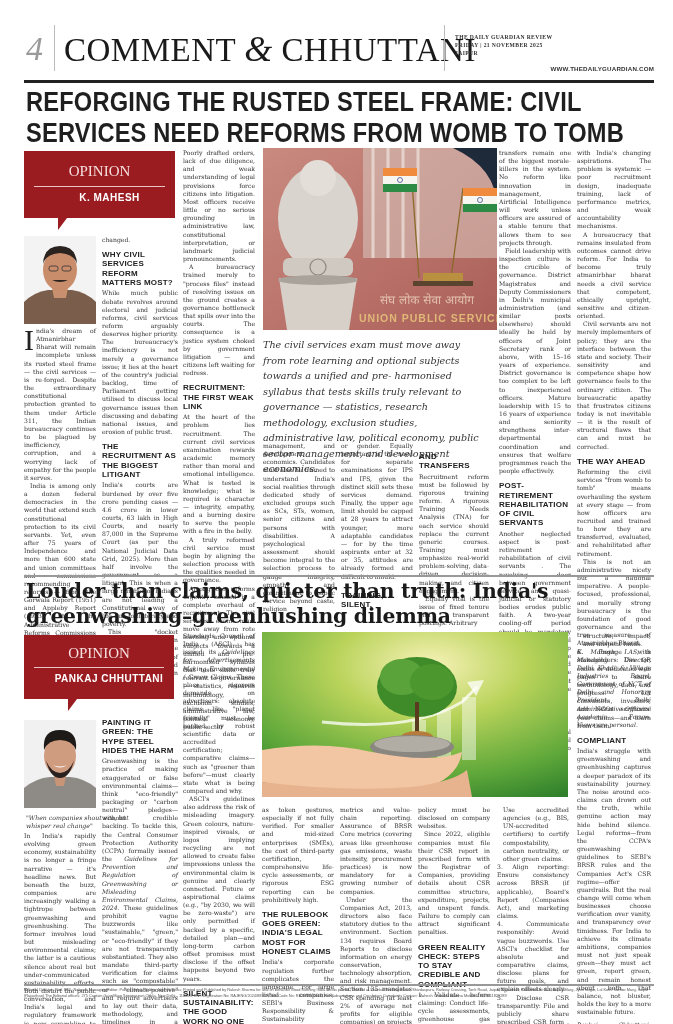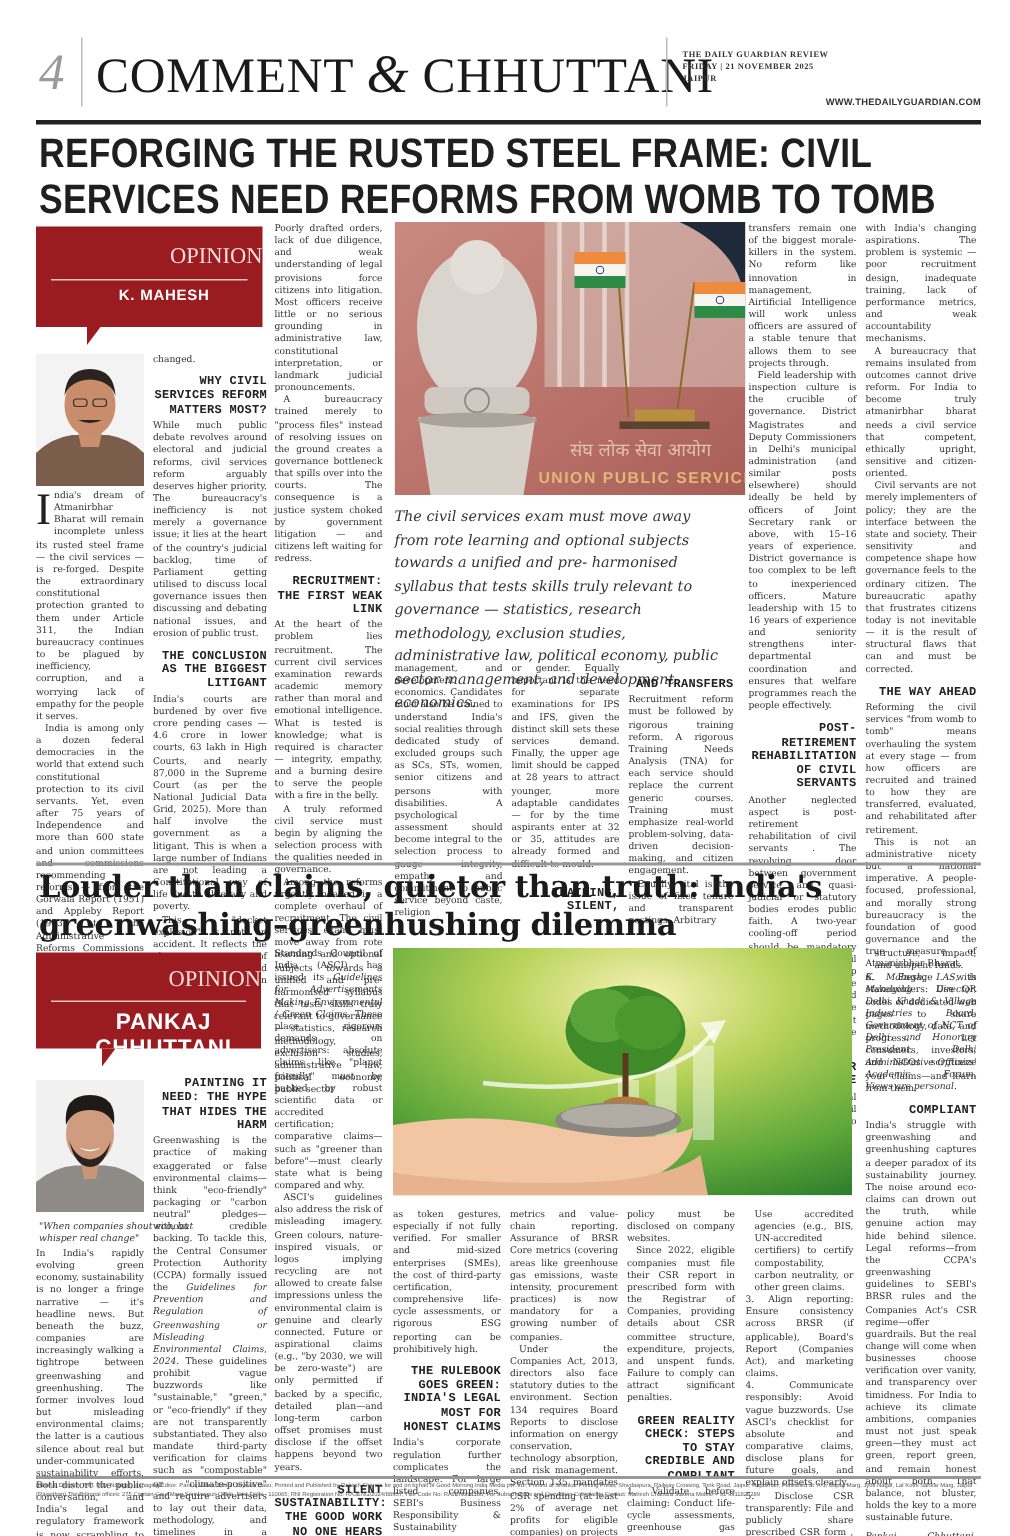--- a/index.html
+++ b/index.html
@@ -14,25 +14,25 @@
   .mh-div2 { position: absolute; left: 420px; top: 3px; width: 1px; height: 46px; background: #bbb; }
   .mh-info { position: absolute; left: 431px; top: 11px; font-family: "Liberation Serif", serif; font-size: 5.6px; line-height: 8px; color: #333; font-weight: bold; letter-spacing: 0.4px; }
   .mh-web { position: absolute; right: 0px; top: 43px; font-family: "Liberation Sans", sans-serif; font-size: 6.2px; color: #333; font-weight: bold; letter-spacing: 0.2px; }
   .mh-rule { position: absolute; left: 24px; top: 80px; width: 630px; height: 3px; background: #222; }
 
   .headline1 { position: absolute; left: 26px; top: 86px; width: 630px; font-family: "Liberation Sans", sans-serif; font-weight: bold; font-size: 27.5px; line-height: 31px; color: #1f1f1f; transform: scaleX(0.86); transform-origin: left top; width: 735px; letter-spacing: 0.2px; }
 
   .col { position: absolute; font-size: 6.1px; line-height: 8.15px; color: #333; text-align: justify; }
   .col p { text-indent: 6px; }
   .col p.noind { text-indent: 0; }
-  .col .sub { font-family: Liberation Mono, monospace; font-weight: bold; font-size: 8px; line-height: 9.3px; color: #222; margin: 6px 0 2px 0; text-align: right; text-indent: 0; letter-spacing: 0.2px; }
+  .col .sub { font-family: Liberation Sans, sans-serif; font-weight: bold; font-size: 8px; line-height: 9.3px; color: #222; margin: 6px 0 2px 0; text-align: left; text-indent: 0; letter-spacing: 0.2px; }
   .col .it { font-style: italic; }
 
   .opinion-box { position: absolute; background: #9b1c20; color: #fff; }
-  .opinion-box .op-label { position: absolute; left: 0; width: 100%; text-align: right; font-family: "Liberation Serif", serif; color: #f5dede; }
+  .opinion-box .op-label { position: absolute; left: 0; width: 100%; text-align: center; font-family: "Liberation Serif", serif; color: #f5dede; }
   .opinion-box .op-rule { position: absolute; height: 1px; background: #e8c5c5; }
   .opinion-box .op-author { position: absolute; left: 0; width: 100%; text-align: center; font-family: "Liberation Sans", sans-serif; font-weight: bold; color: #fff; letter-spacing: 0.5px; padding-left: 20px; }
   .bubble-tail { position: absolute; width: 0; height: 0; border-style: solid; }
 
   .photo { position: absolute; overflow: hidden; }
   .dropcap { float: left; font-family: "Liberation Serif", serif; font-size: 30px; line-height: 24px; margin: 1px 2px 0 0; color: #222; }
 
   .caption1 { position: absolute; left: 263px; top: 337px; width: 220px; font-family: "DejaVu Serif", serif; font-style: italic; font-size: 9.6px; line-height: 15.5px; color: #333; }
 
   .rule-mid { position: absolute; left: 24px; top: 575px; width: 630px; height: 2px; background: #999; }
@@ -89,21 +89,21 @@
 
 <div class="col" style="left:24px; top:327px; width:72px;">
   <p class="noind"><span class="dropcap">I</span><span>ndia's dream of Atmanirbhar Bharat will remain incomplete unless its rusted steel frame — the civil services — is re-forged. Despite the extraordinary constitutional protection granted to them under Article 311, the Indian bureaucracy continues to be plagued by inefficiency, corruption, and a worrying lack of empathy for the people it serves.</span></p>
   <p>India is among only a dozen federal democracies in the world that extend such constitutional protection to its civil servants. Yet, even after 75 years of Independence and more than 600 state and union committees and commissions recommending reforms — from the Gorwala Report (1951) and Appleby Report (1953) to the Administrative Reforms Commissions of 1966 and 2005 — the system remains largely un-</p>
 </div>
 
 <div class="col" style="left:102px; top:236px; width:76px;">
   <p class="noind">changed.</p>
   <div class="sub">WHY CIVIL SERVICES REFORM MATTERS MOST?</div>
   <p class="noind">While much public debate revolves around electoral and judicial reforms, civil services reform arguably deserves higher priority. The bureaucracy's inefficiency is not merely a governance issue; it lies at the heart of the country's judicial backlog, time of Parliament getting utilised to discuss local governance issues then discussing and debating national issues, and erosion of public trust.</p>
-  <div class="sub">THE CONCLUSION AS THE BIGGEST LITIGANT</div>
+  <div class="sub">THE RECRUITMENT AS THE BIGGEST LITIGANT</div>
   <p class="noind">India's courts are burdened by over five crore pending cases — 4.6 crore in lower courts, 63 lakh in High Courts, and nearly 87,000 in the Supreme Court (as per the National Judicial Data Grid, 2025). More than half involve the government as a litigant. This is when a large number of Indians are not leading a Constitutional way of life due to illiteracy and poverty.</p>
   <p>This "docket explosion" is not an accident. It reflects the absence of administrative and judicial imagination among civil servants.</p>
 </div>
 
 <div class="col" style="left:183px; top:149px; width:72px;">
   <p class="noind">Poorly drafted orders, lack of due diligence, and weak understanding of legal provisions force citizens into litigation. Most officers receive little or no serious grounding in administrative law, constitutional interpretation, or landmark judicial pronouncements.</p>
   <p>A bureaucracy trained merely to "process files" instead of resolving issues on the ground creates a governance bottleneck that spills over into the courts. The consequence is a justice system choked by government litigation — and citizens left waiting for redress.</p>
   <div class="sub">RECRUITMENT: THE FIRST WEAK LINK</div>
   <p class="noind">At the heart of the problem lies recruitment. The current civil services examination rewards academic memory rather than moral and emotional intelligence. What is tested is knowledge; what is required is character — integrity, empathy, and a burning desire to serve the people with a fire in the belly.</p>
   <p>A truly reformed civil service must begin by aligning the selection process with the qualities needed in governance.</p>
@@ -189,21 +189,21 @@
   <p class="noind it">K. Mahesh, I.AS, is Managing Director, Delhi Khadi &amp; Village Industries Board, Government of NCT of Delhi, and Honorary President, Delhi Administrative Officers' Academic Forum. Views are personal.</p>
 </div>
 
 <div class="rule-mid"></div>
 
 <h2 class="headline2">Louder than claims, quieter than truth: India's greenwashing–greenhushing dilemma</h2>
 
 <div class="opinion-box" style="left:24px; top:635px; width:150px; height:64px;">
   <div class="op-label" style="top:10px; font-size:15px;">OPINION</div>
   <div class="op-rule" style="left:10px; width:130px; top:32px;"></div>
-  <div class="op-author" style="top:38px; font-size:15px;">PANKAJ CHHUTTANI</div>
+  <div class="op-author" style="top:38px; font-size:10px;">PANKAJ CHHUTTANI</div>
 </div>
 <div class="bubble-tail" style="left:68px; top:699px; border-width:0 0 12px 9px; border-color:transparent transparent transparent #9b1c20;"></div>
 
 <div class="photo" style="left:24px; top:720px; width:72px; height:88px;">
   <svg width="72" height="88" viewBox="0 0 72 88">
     <rect width="72" height="88" fill="#f1f1f1"></rect>
     <path d="M0,88 L0,68 Q12,58 26,57 L46,57 Q60,58 72,68 L72,88 Z" fill="#8e8a86"></path>
     <path d="M30,56 L42,56 L40,66 L32,66 Z" fill="#c99578"></path>
     <ellipse cx="36" cy="36" rx="16" ry="20" fill="#d09c80"></ellipse>
     <path d="M20,30 Q18,10 36,10 Q54,10 52,30 Q48,20 36,20 Q24,20 20,30 Z" fill="#1e1a18"></path>
@@ -212,21 +212,21 @@
   </svg>
 </div>
 
 <p class="quote2">"When companies shout eco, but whisper real change"</p>
 
 <div class="col" style="left:24px; top:832px; width:72px;">
   <p class="noind">In India's rapidly evolving green economy, sustainability is no longer a fringe narrative — it's headline news. But beneath the buzz, companies are increasingly walking a tightrope between greenwashing and greenhushing. The former involves loud but misleading environmental claims; the latter is a cautious silence about real but under-communicated sustainability efforts. Both distort the public conversation, and India's legal and regulatory framework is now scrambling to keep up.</p>
 </div>
 
 <div class="col" style="left:102px; top:718px; width:76px;">
-  <div class="sub" style="margin-top:0;">PAINTING IT NEED: THE HYPE THAT HIDES THE HARM</div>
+  <div class="sub" style="margin-top:0;">PAINTING IT GREEN: THE HYPE STEEL HIDES THE HARM</div>
   <p class="noind"><span>Greenwashing is the practice of making exaggerated or false environmental claims—think "eco-friendly" packaging or "carbon neutral" pledges—without credible backing. To tackle this, the Central Consumer Protection Authority (CCPA) formally issued the</span> <span class="it">Guidelines for Prevention and Regulation of Greenwashing or Misleading Environmental Claims, 2024.</span><span> These guidelines prohibit vague buzzwords like "sustainable," "green," or "eco-friendly" if they are not transparently substantiated. They also mandate third-party verification for claims such as "compostable" or "climate-positive" and require advertisers to lay out their data, methodology, and timelines in a consumer-accessible way.</span></p>
 
 </div>
 
 <div class="col" style="left:183px; top:632px; width:72px;">
   <p class="noind"><span>Standards Council of India (ASCI) has issued its </span><span class="it">Guidelines for Advertisements Making Environmental / Green Claims.</span><span> These place rigorous demands on advertisers: absolute claims like "planet friendly" must be backed by robust scientific data or accredited certification; comparative claims—such as "greener than before"—must clearly state what is being compared and why.</span></p>
   <p>ASCI's guidelines also address the risk of misleading imagery. Green colours, nature-inspired visuals, or logos implying recycling are not allowed to create false impressions unless the environmental claim is genuine and clearly connected. Future or aspirational claims (e.g., "by 2030, we will be zero-waste") are only permitted if backed by a specific, detailed plan—and long-term carbon offset promises must disclose if the offset happens beyond two years.</p>
   <div class="sub">SILENT SUSTAINABILITY: THE GOOD WORK NO ONE HEARS ABOUT</div>
 
 </div>

